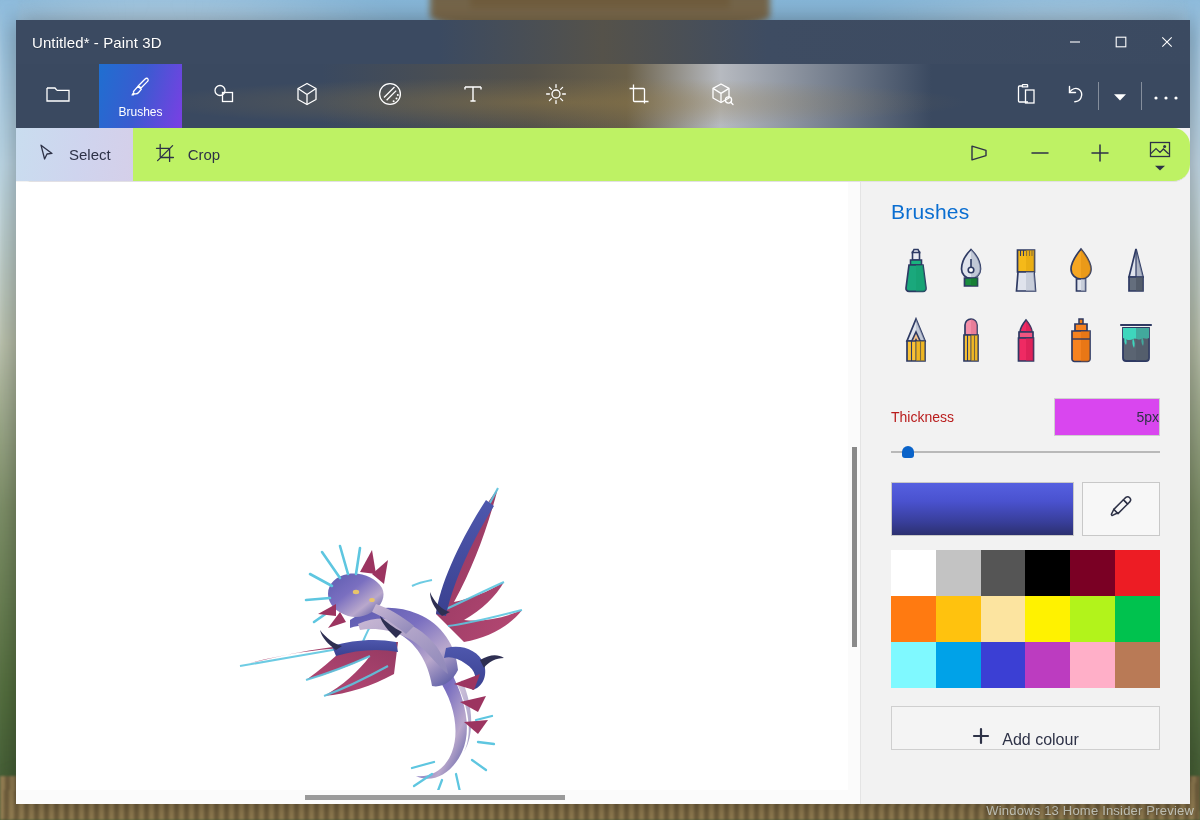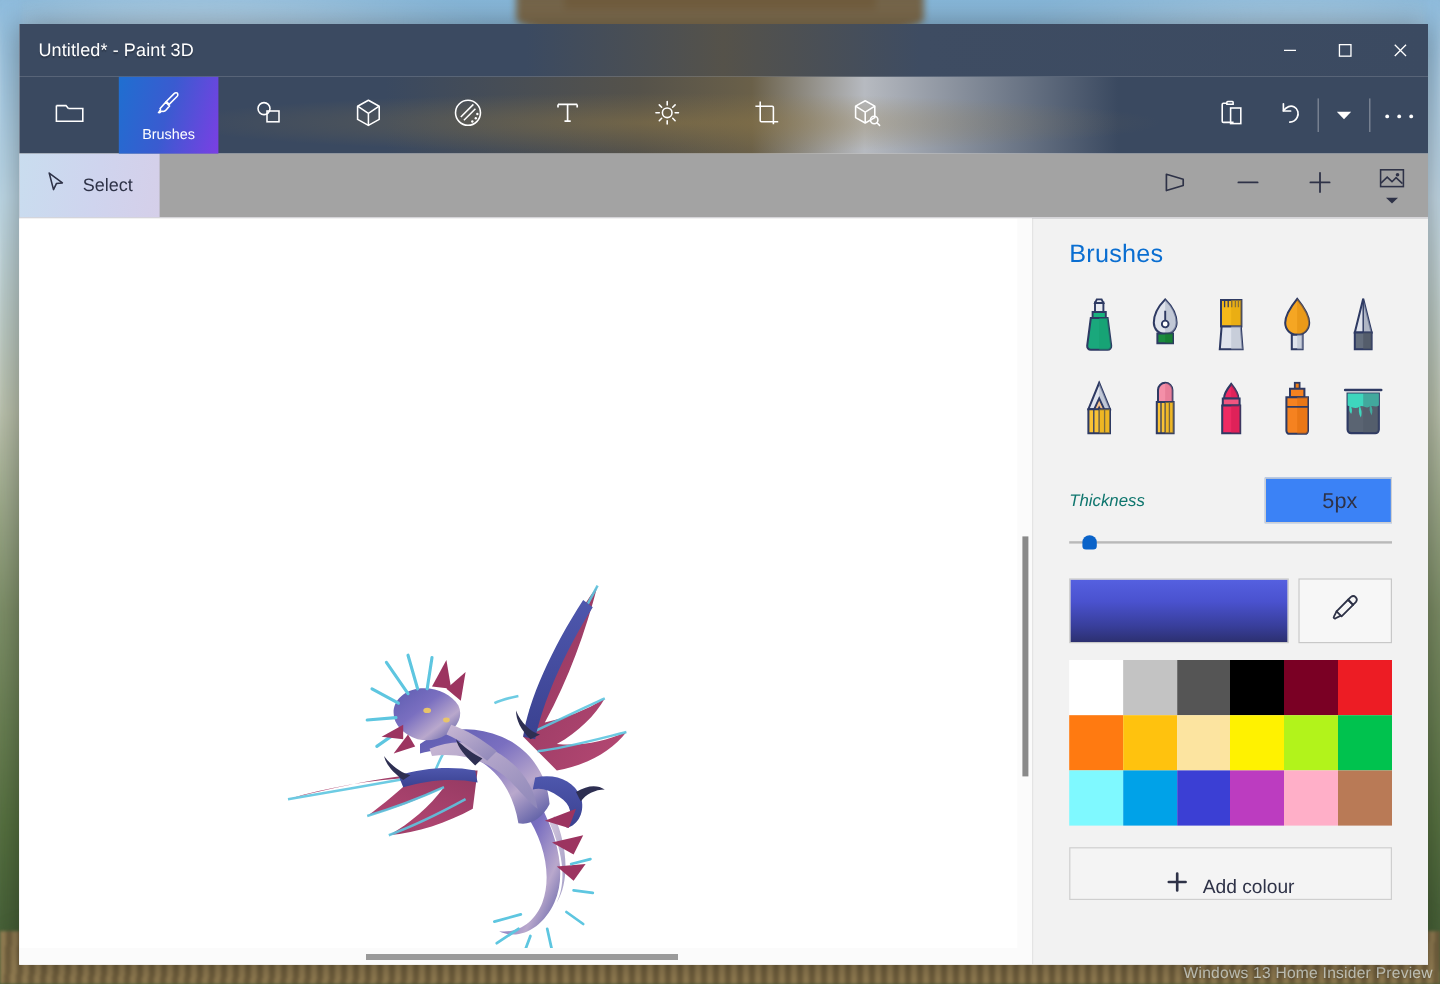--- a/index.html
+++ b/index.html
@@ -123,21 +123,21 @@
     background: linear-gradient(105deg,#1f6fd0 0%, #3a5bd0 48%, #7b3fe4 100%);
   }
   .rib-label { font-size:12px; line-height:12px; }
   .rib-spacer { flex:1 1 auto; }
   .rib-sep { width:1px; height:28px; align-self:center; background:rgba(255,255,255,.38); z-index:2; }
   .rib-small { width:48px; display:flex; align-items:center; justify-content:center; color:#fff; z-index:2; }
 
   
   .subbar {
     height: 54px; flex:0 0 54px; display:flex; align-items:stretch;
-    background:#a3a3a3; border-bottom:1px solid #e2e0e5; position:relative;
+    background:#bef264; border-bottom:1px solid #e2e0e5; position:relative;border-radius:17px;
   }
   .sub-item { display:flex; align-items:center; gap:13px; padding:0 22px; color:#2e3247; }
   .sub-item .lbl { font-size:15px; }
   .sub-item.highlight {
     background: linear-gradient(100deg,#c9ddef 0%, #cfd4ee 55%, #d5cfe9 100%);
   }
   .sub-spacer { flex:1 1 auto; }
   .sub-icon-btn { width:60px; display:flex; align-items:center; justify-content:center; color:#2e3247; position:relative;}
   .sub-caret { position:absolute; bottom:6px; left:50%; transform:translateX(-50%); }
 
@@ -162,25 +162,25 @@
     padding: 18px 30px 0 30px; overflow:hidden;
   }
   .panel h2 { color:#0a6ed1; font-size:21px; font-weight:400; margin-bottom:18px; letter-spacing:.2px; }
   .brushgrid { display:grid; grid-template-columns:repeat(5,1fr); gap:8px 6px; margin-bottom:24px; }
   .brushcell {
     height:62px; display:flex; align-items:center; justify-content:center;
     border:1px solid transparent;
   }
 
   .thick-row { display:flex; align-items:center; justify-content:space-between; margin-bottom:8px; }
-  .thick-label { font-size:14px; color:#0f766e;font-style:italic; }
+  .thick-label { font-size:14px; color:#b91c1c; }
   .thick-box {
-    width:106px; height:38px; background:#3b82f6; border:1px solid #cfcfcf;
-    display:flex; align-items:center; justify-content:flex-end; padding-right:28px;
-    font-size:18px; color:#2e3247;
+    width:106px; height:38px; background:#d946ef; border:1px solid #cfcfcf;
+    display:flex; align-items:center; justify-content:flex-end; padding-right:0;
+    font-size:14px; color:#2e3247;
   }
   .slider { position:relative; height:16px; margin-bottom:22px; }
   .slider-track { position:absolute; left:0; right:0; top:7px; height:2px; background:#b9b9b9; }
   .slider-thumb {
     position:absolute; left:10px; top:2px; width:12px; height:12px;
     background:#0a63c9; border-radius:6px 6px 3px 3px;
   }
 
   .dropdown {
     height:46px; background:#f2f2f2; border:1px solid #cfcfcf;
@@ -384,20 +384,30 @@
       <div class="sub-item highlight">
         <span>
           <svg width="18" height="20" viewBox="0 0 18 20" fill="none" stroke="#2e3247" stroke-width="1.3" stroke-linejoin="round">
             <path d="M3 2.2l11 8.2-5 .6-2.4 5z"></path>
           </svg>
         </span>
         <span class="lbl">Select</span>
       </div>
 
 
+      <div class="sub-item">
+        <span>
+          <svg width="20" height="20" viewBox="0 0 20 20" fill="none" stroke="#2e3247" stroke-width="1.3" stroke-linecap="round">
+            <path d="M5.2 1.5v12.2a.8.8 0 0 0 .8.8h12.4"></path>
+            <path d="M1.5 5.3h12.3a.8.8 0 0 1 .8.8v12.3"></path>
+            <path d="M2.6 17.6L17.6 2.6"></path>
+          </svg>
+        </span>
+        <span class="lbl">Crop</span>
+      </div>
 
       <div class="sub-spacer"></div>
 
       <div class="sub-icon-btn">
         <span>
           <svg width="22" height="20" viewBox="0 0 22 20" fill="none" stroke="#2e3247" stroke-width="1.4" stroke-linejoin="round">
             <path d="M3 3.2l14 4.2v5.2L3 16.8z"></path>
           </svg>
         </span>
       </div>

